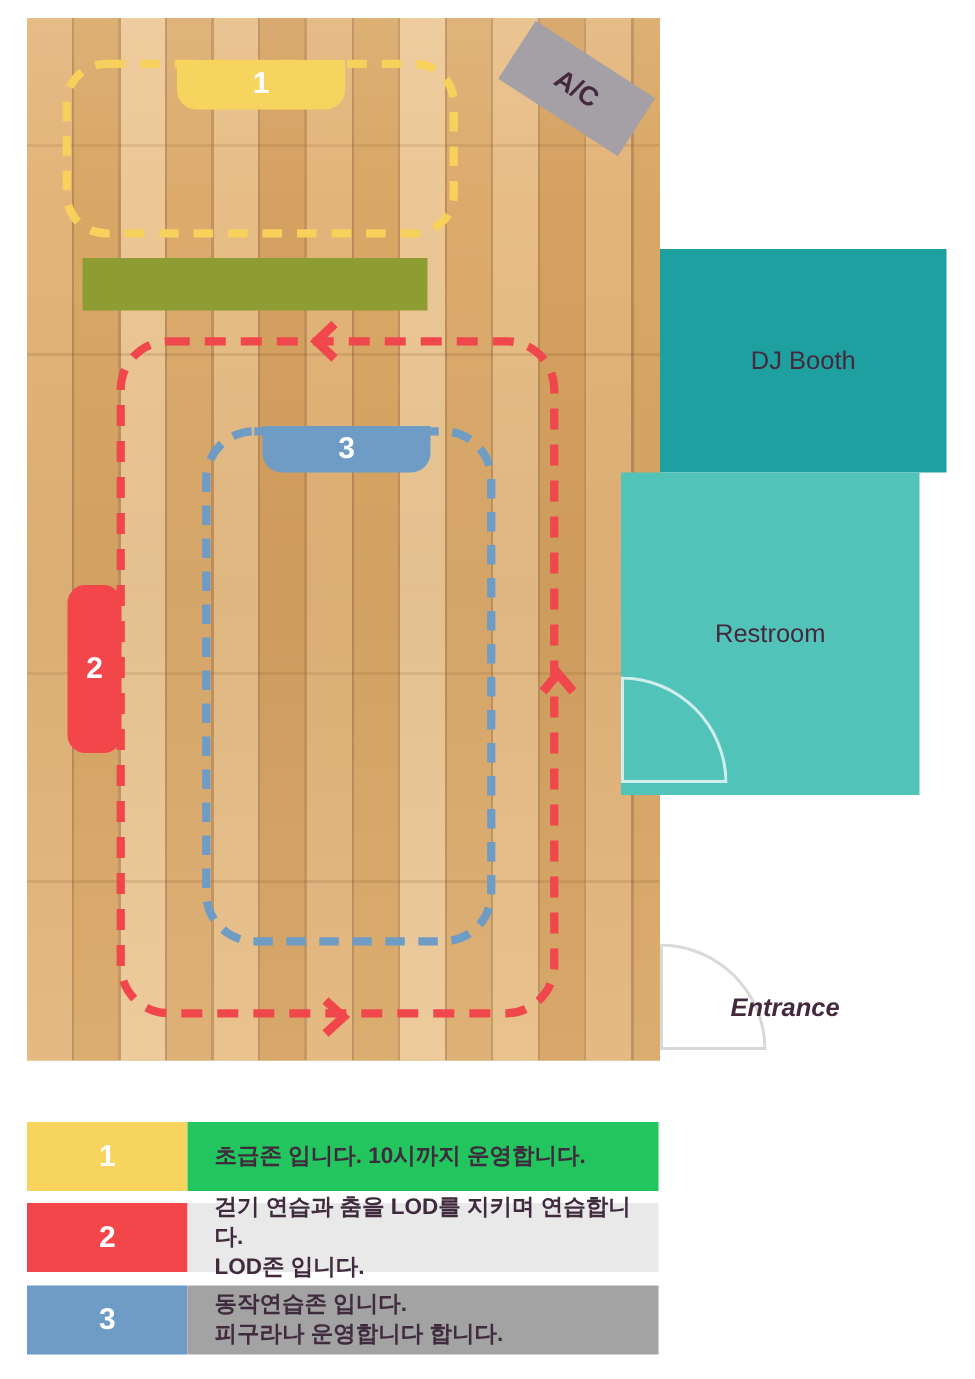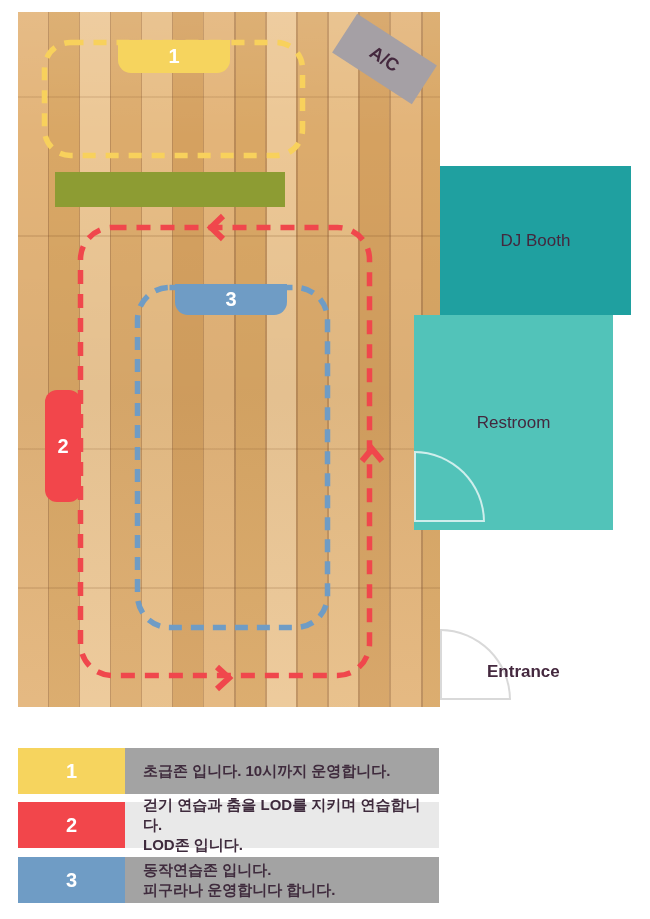--- a/index.html
+++ b/index.html
@@ -40,21 +40,21 @@
   
   .room { position:absolute; display:flex; align-items:center; justify-content:center;
           font-weight:normal; font-size:17px; color:#44283e; }
   .dj-booth  { left:440px; top:166px; width:191px; height:149px; }
   .restroom  { left:414px; top:315px; width:199px; height:215px; }
   .restroom-door { position:absolute; left:0; top:136px; width:71px; height:71px;
                    border:2px solid rgba(255,255,255,.72); border-radius:0 100% 0 0; }
   .entrance-door { position:absolute; left:440px; top:629px; width:71px; height:71px;
                    border:2px solid #d9d9d9; border-radius:0 100% 0 0; }
   .entrance-label { position:absolute; left:487px; top:662px;
-                    font-weight:bold; font-size:17px; color:#44283e; }
+                    font-weight:bold; font-size:17px; color:#44283e;font-style:italic; }
 
   
   .legend-row { position:absolute; left:18px; width:421px; height:46px; display:flex; }
   .legend-row.r1 { top:748px; }
   .legend-row.r2 { top:802px; }
   .legend-row.r3 { top:857px; }
   .legend-badge { width:107px; height:46px; flex:0 0 107px;
                   display:flex; align-items:center; justify-content:center;
                   color:#ffffff; font-weight:bold; font-size:20px; }
   .legend-bar { flex:1; height:46px; display:flex; flex-direction:column; justify-content:center;
@@ -93,21 +93,21 @@
   <div class="room restroom" style="background-color: rgb(82, 195, 185);">
     <span>Restroom</span>
     <div class="restroom-door"></div>
   </div>
 
   <div class="entrance-door"></div>
   <div class="entrance-label">Entrance</div>
 
   <div class="legend-row r1">
     <div class="legend-badge" style="background-color: rgb(246, 212, 94);">1</div>
-    <div class="legend-bar" style="background-color: #a3a3a3;">
+    <div class="legend-bar" style="background-color: #22c55e;">
       <div class="legend-line">초급존 입니다. 10시까지 운영합니다.</div>
     </div>
   </div>
 
   <div class="legend-row r2">
     <div class="legend-badge" style="background-color: rgb(242, 70, 75);">2</div>
     <div class="legend-bar" style="background-color: rgb(233, 233, 233);">
       <div class="legend-line">걷기 연습과 춤을 LOD를 지키며 연습합니다.</div>
       <div class="legend-line">LOD존 입니다.</div>
     </div>

